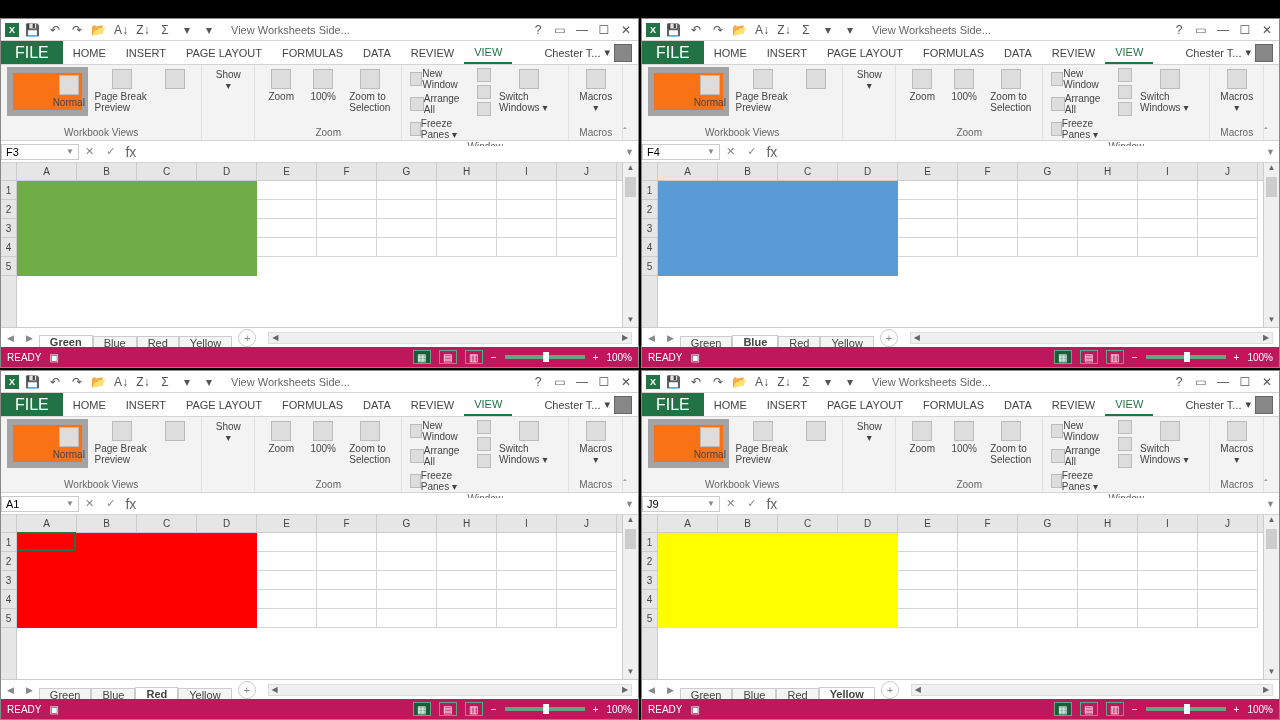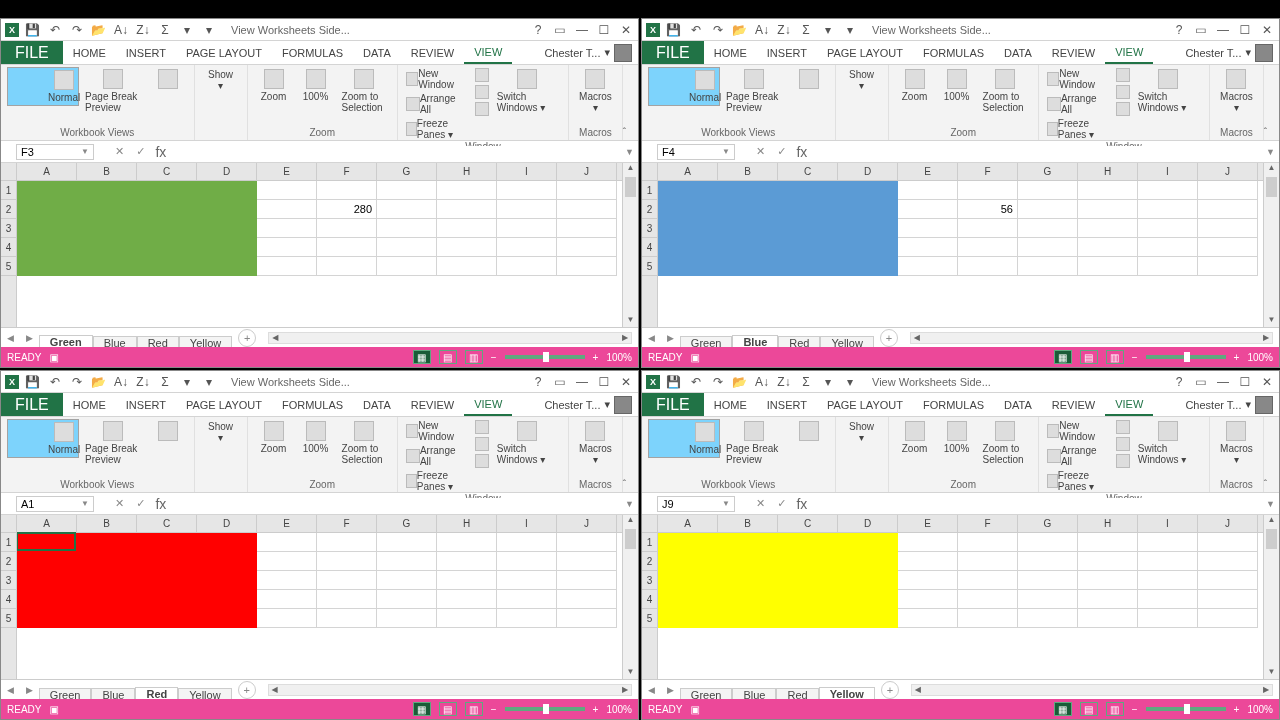--- a/index.html
+++ b/index.html
@@ -23,29 +23,29 @@
 .avatar { width: 18px; height: 18px; background: #888; border: 1px solid #666; }
 
 
 .ribbon { height: 76px; background: #f3f3f3; border-bottom: 1px solid #d4d4d4; display: flex; font-size: 10px; color: #444; }
 .rgroup { border-right: 1px solid #e0e0e0; padding: 2px 6px; display: flex; flex-direction: column; justify-content: space-between; align-items: center; }
 .rgroup .label { font-size: 10px; color: #666; text-align: center; }
 .rgroup .items { display: flex; gap: 2px; align-items: flex-start; flex: 1; }
 .rbtn { display: flex; flex-direction: column; align-items: center; justify-content: center; padding: 2px 4px; cursor: pointer; min-width: 40px; }
 .rbtn.wide { min-width: 50px; }
 .rbtn .ri { width: 20px; height: 20px; background: #ddd; border: 1px solid #bbb; margin-bottom: 2px; }
-.rbtn.sel { background: #7dd3fc; border: 1px solid #a3a3a3; padding-left: 46px; }
+.rbtn.sel { background: #f97316; border: 6px solid #a3a3a3; padding-left: 46px; }
 .rstack { display: flex; flex-direction: column; gap: 1px; font-size: 10px; }
 .rstack .row { display: flex; align-items: center; cursor: pointer; padding: 1px 2px; }
 .rstack .row .sq { width: 14px; height: 14px; background: #ddd; border: 1px solid #bbb; }
 .collapse { width: 14px; color: #666; font-size: 10px; align-self: flex-end; cursor: pointer; margin: 0 4px 2px auto; }
 
 
 .fbar { height: 22px; display: flex; align-items: center; border-bottom: 1px solid #d4d4d4; font-size: 11px; }
-.namebox { width: 78px; border: 1px solid #ccc; margin: 15px; padding: 1px 4px; display: flex; justify-content: space-between; align-items: center; }
+.namebox { width: 78px; border: 1px solid #ccc; margin: 0; padding: 1px 4px; display: flex; justify-content: space-between; align-items: center; }
 .namebox .dd { color: #888; font-size: 8px; }
 .fbar .fx { padding: 0 6px; color: #888; cursor: pointer; }
 .fbar .fx.cancel::before { content: "✕"; }
 .fbar .fx.ok::before { content: "✓"; }
 .fbar .fxl { font-size: 14px; color: #666; padding: 0 4px; }
 .fbar input.formula { flex: 1; border: none; outline: none; font-size: 11px; padding: 0 4px; }
 .fbar .expand { color: #888; font-size: 9px; padding: 0 4px; cursor: pointer; }
 
 
 .gridwrap { flex: 1; display: flex; overflow: hidden; position: relative; }
@@ -68,21 +68,21 @@
 .sheetbar { height: 20px; display: flex; align-items: center; border-top: 1px solid #ccc; font-size: 11px; background: #fff; }
 .sheetbar .nav { padding: 0 6px; color: #888; cursor: pointer; font-size: 9px; }
 .sheet { padding: 0 10px; border: 1px solid #ccc; border-bottom: none; margin-top: 9px; cursor: pointer; color: #444; background: #f4f4f4; }
 .sheet.active { background: #fff; font-weight: bold; border-bottom: 2px solid #217346; }
 .sheetbar .add { width: 18px; height: 18px; border: 1px solid #ccc; border-radius: 50%; margin: 0 6px; text-align: center; line-height: 16px; color: #888; cursor: pointer; font-size: 11px; }
 .sheetbar .hscroll { flex: 1; margin: 0 6px; height: 12px; background: #f0f0f0; border: 1px solid #ddd; position: relative; }
 .sheetbar .hscroll .ar { position: absolute; top: 0; bottom: 0; width: 12px; text-align: center; font-size: 8px; color: #666; cursor: pointer; line-height: 10px; }
 .sheetbar .hscroll .al { left: 0; } .sheetbar .hscroll .arr2 { right: 0; }
 
 
-.status { height: 20px; background: #ec4899; color: #fff; display: flex; align-items: center; font-size: 10px; padding: 0 6px; gap: 8px; }
+.status { height: 20px; background: #be185d; color: #fff; display: flex; align-items: center; font-size: 10px; padding: 0 6px; gap: 8px; }
 .status .spacer { flex: 1; }
 .status .vbtn { width: 18px; height: 14px; border: 1px solid #5fa97f; cursor: pointer; display: flex; align-items: center; justify-content: center; }
 .status .vbtn.on { background: #1a5c38; }
 .status .zoom-slider { width: 80px; height: 4px; background: #5fa97f; position: relative; }
 .status .zoom-slider .h { position: absolute; top: -3px; left: 48%; width: 6px; height: 10px; background: #fff; }
 .status .zm { cursor: pointer; }
 
 .sel-cell { position: absolute; border: 2px solid #217346; pointer-events: none; }
 </style>
 </head>
@@ -259,32 +259,20 @@
               <div class="cell"></div>
               <div class="cell"></div>
               <div class="cell"></div>
             </div>
             <div class="cellrow">
               <div class="cell"></div>
               <div class="cell"></div>
               <div class="cell"></div>
               <div class="cell"></div>
               <div class="cell"></div>
-              <div class="cell">280</div>
-              <div class="cell"></div>
-              <div class="cell"></div>
-              <div class="cell"></div>
-              <div class="cell"></div>
-            </div>
-            <div class="cellrow">
-              <div class="cell"></div>
-              <div class="cell"></div>
-              <div class="cell"></div>
-              <div class="cell"></div>
-              <div class="cell"></div>
               <div class="cell"></div>
               <div class="cell"></div>
               <div class="cell"></div>
               <div class="cell"></div>
               <div class="cell"></div>
             </div>
             <div class="cellrow">
               <div class="cell"></div>
               <div class="cell"></div>
               <div class="cell"></div>
@@ -514,32 +502,20 @@
               <div class="cell"></div>
               <div class="cell"></div>
               <div class="cell"></div>
             </div>
             <div class="cellrow">
               <div class="cell"></div>
               <div class="cell"></div>
               <div class="cell"></div>
               <div class="cell"></div>
               <div class="cell"></div>
-              <div class="cell">56</div>
-              <div class="cell"></div>
-              <div class="cell"></div>
-              <div class="cell"></div>
-              <div class="cell"></div>
-            </div>
-            <div class="cellrow">
-              <div class="cell"></div>
-              <div class="cell"></div>
-              <div class="cell"></div>
-              <div class="cell"></div>
-              <div class="cell"></div>
               <div class="cell"></div>
               <div class="cell"></div>
               <div class="cell"></div>
               <div class="cell"></div>
               <div class="cell"></div>
             </div>
             <div class="cellrow">
               <div class="cell"></div>
               <div class="cell"></div>
               <div class="cell"></div>

